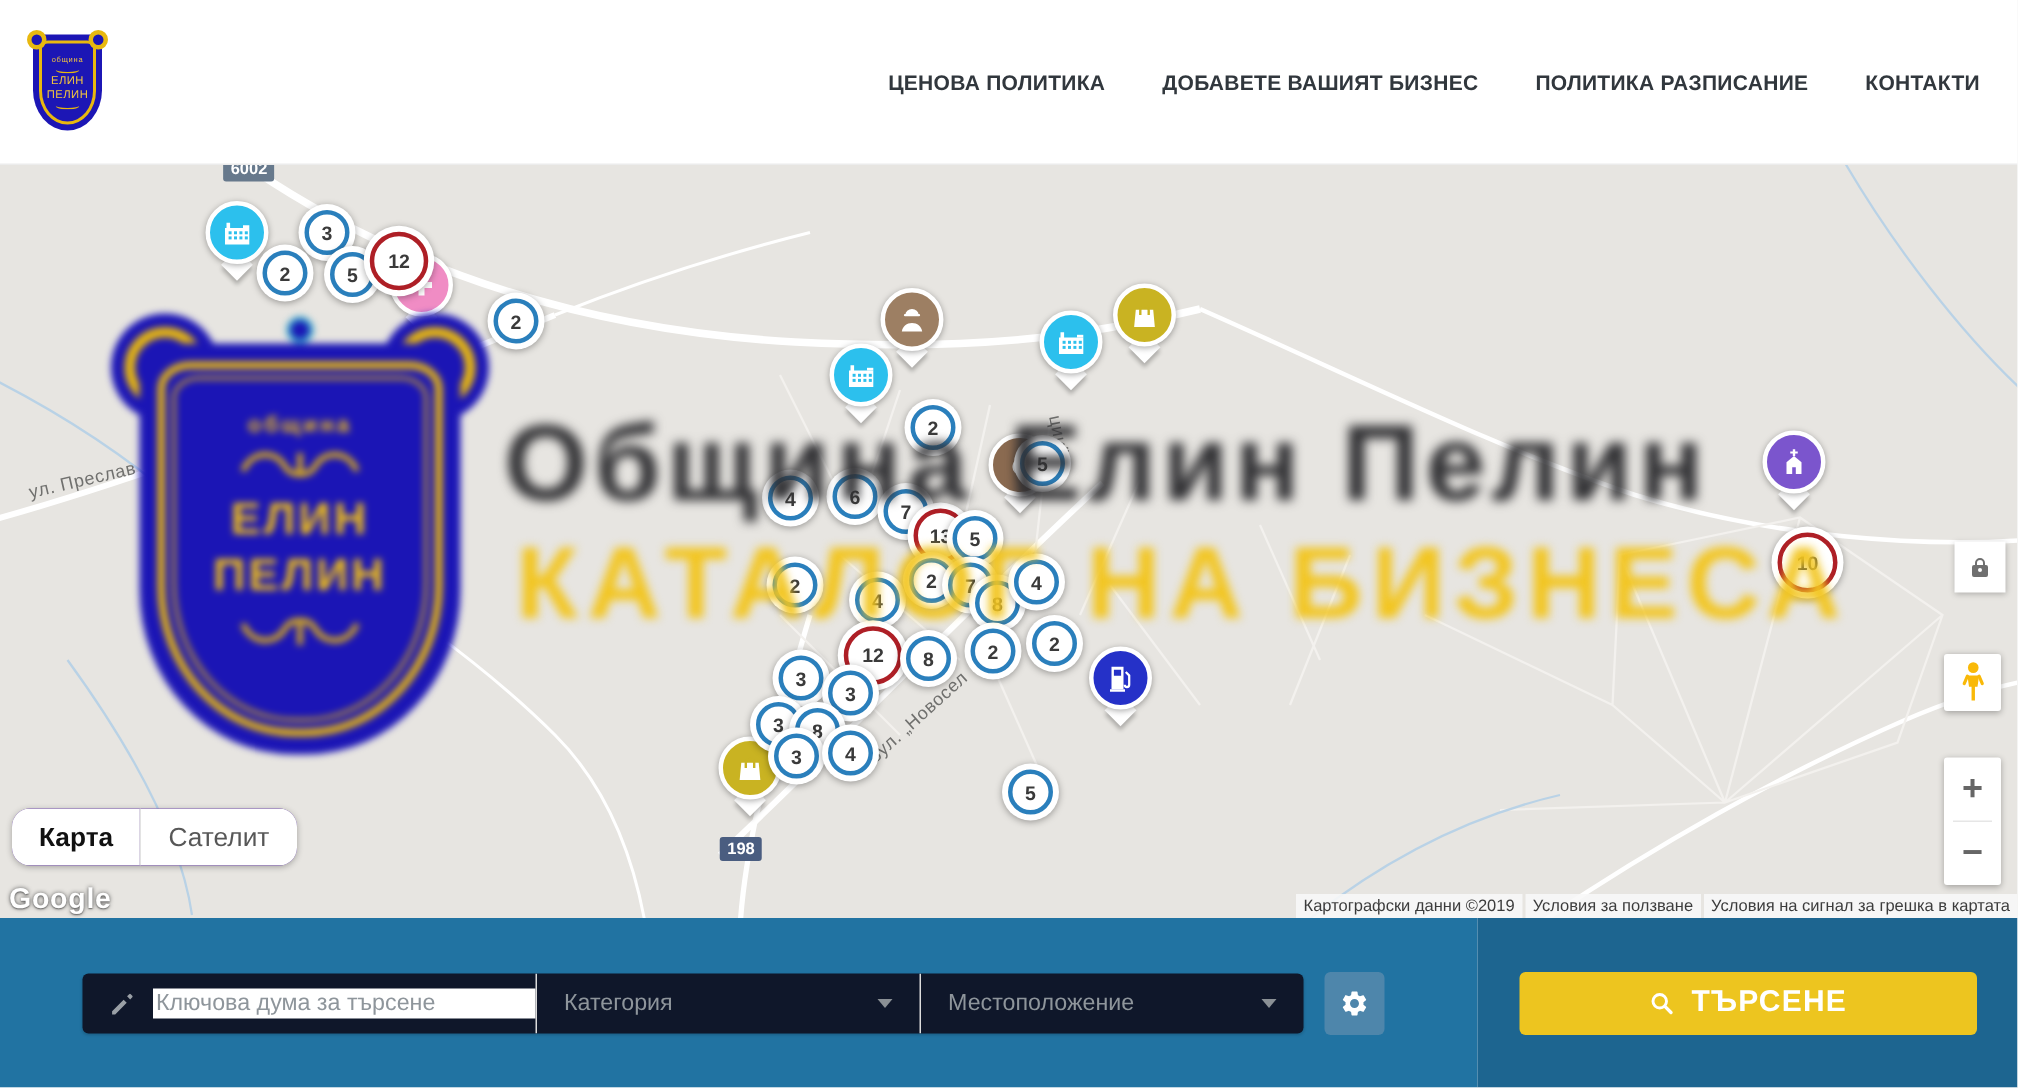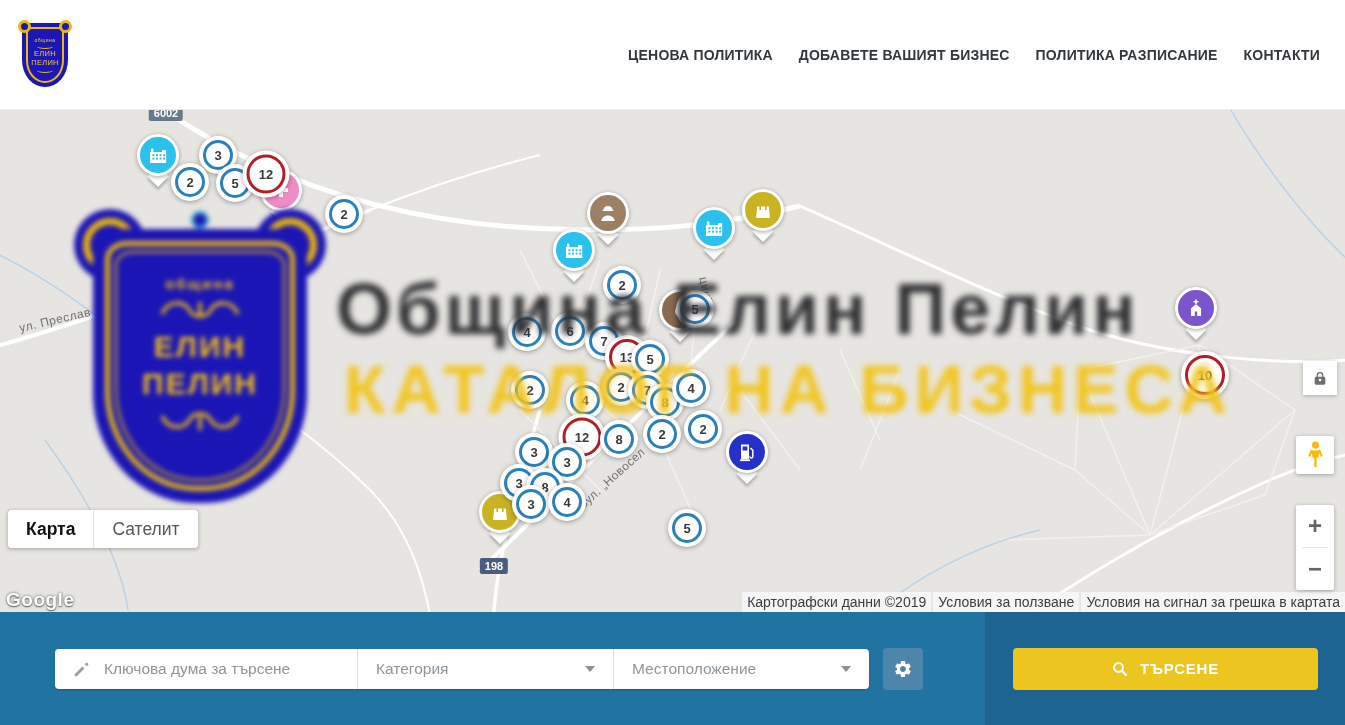--- a/index.html
+++ b/index.html
@@ -17,21 +17,21 @@
   .h-emblem .sc{position:absolute;top:-3px;width:13px;height:13px;border-radius:50%;
             background:#1c16b5;border:3px solid #e8b80f;box-sizing:border-box}
   .h-emblem .sc.l{left:-4px}.h-emblem .sc.r{right:-4px}
   .h-emblem .et{position:absolute;inset:0;display:flex;flex-direction:column;align-items:center;
             justify-content:center;gap:1px;color:#f3c63d;font-weight:normal;z-index:1}
   .h-emblem .t1{font-size:5px;letter-spacing:.5px}
   .h-emblem .t2{font-size:7.5px;letter-spacing:.3px;line-height:8px}
   .h-emblem .orn{width:16px;height:4px;border-bottom:1.5px solid #e8b80f;border-radius:50%}
   .brand-text .l1{font-size:20px;font-weight:bold;color:#3e454d;letter-spacing:.2px}
   .brand-text .l2{font-size:16.5px;font-weight:bold;color:#eab80c;letter-spacing:.6px;margin-top:2px}
-  nav{display:flex;gap:26px;align-items:center}
+  nav{display:flex;gap:38px;align-items:center}
   nav a{font-size:14px;font-weight:bold;color:#31373d;text-decoration:none;letter-spacing:.2px;cursor:pointer;white-space:nowrap}
 
   
   .map{position:relative;width:1345px;height:502px;background:#e7e5e1;overflow:hidden;cursor:grab}
   .roads{position:absolute;inset:0;z-index:0}
   .roadlbl{position:absolute;transform:translateX(-50%);font-size:11px;font-weight:bold;color:#fff;
            padding:2px 5px;border-radius:2px;z-index:1;line-height:12px}
   .roadlbl.slate{background:#67798c}
   .roadlbl.navy{background:#4a5d80}
   .streetlbl{position:absolute;font-size:12px;color:#70706e;z-index:1;white-space:nowrap;
@@ -69,59 +69,59 @@
             border-radius:30px 30px 48% 48%/24px 24px 40% 40%}
   .wm-emblem .in1{position:absolute;inset:12px;border:5px solid #e7b70f;border-radius:22px 22px 48% 48%/18px 18px 40% 40%}
   .wm-emblem .in2{position:absolute;inset:22px;border:2px solid #e7b70f;border-radius:18px 18px 48% 48%/14px 14px 40% 40%}
   .wm-emblem .etxt{position:absolute;inset:0;display:flex;flex-direction:column;align-items:center;
             padding-top:46px;color:#f0bf18;font-weight:bold}
   .wm-emblem .e-top{font-size:15px;letter-spacing:2px}
   .wm-emblem .e-name{font-size:30px;letter-spacing:2px;line-height:37px}
   .wm-emblem .ornsvg{margin:4px 0}
 
   
-  .maptype{position:absolute;left:8px;top:400px;display:flex;background:#4c1d95;border-radius:2px;
+  .maptype{position:absolute;left:8px;top:429px;display:flex;background:#4c1d95;border-radius:12px;
            box-shadow:0 1px 4px rgba(0,0,0,.3);overflow:hidden;z-index:6}
   .mt-btn{height:38px;padding:0 18px;font-size:17.5px;background:#fff;border:none;color:#575757;
           cursor:pointer;font-family:inherit}
   .mt-btn.active{font-weight:bold;color:#111}
   .mt-btn + .mt-btn{border-left:1px solid #e3e3e3}
 
   .google{position:absolute;left:6px;bottom:1px;font-size:19px;font-weight:bold;color:#fff;z-index:5;
           text-shadow:0 0 3px rgba(90,90,90,.95),0 1px 1px rgba(70,70,70,.7);letter-spacing:.5px}
-  .attrib{position:absolute;right:0;bottom:0;display:flex;gap:2px;z-index:5;font-size:14px;color:#3c3c3c}
+  .attrib{position:absolute;right:0;bottom:0;display:flex;gap:2px;z-index:5;font-size:11px;color:#3c3c3c}
   .attrib span{background:rgba(248,248,248,.88);padding:2px 5px;white-space:nowrap}
   .attrib span[data-interactable="true"]{cursor:pointer}
 
   
   .lockbtn{position:absolute;right:8px;top:251px;width:34px;height:34px;background:#fff;z-index:6;
            box-shadow:0 1px 4px rgba(0,0,0,.25);display:flex;align-items:center;justify-content:center;cursor:pointer;border:none}
   .pegman{position:absolute;right:11px;top:326px;width:38px;height:38px;background:#fff;border-radius:2px;z-index:6;
            box-shadow:0 1px 4px rgba(0,0,0,.3);display:flex;align-items:center;justify-content:center;cursor:grab;border:none}
   .zoomctrl{position:absolute;right:11px;top:395px;width:38px;background:#fff;border-radius:2px;z-index:6;
            box-shadow:0 1px 4px rgba(0,0,0,.3);display:flex;flex-direction:column;align-items:center}
   .zbtn{width:38px;height:42px;background:none;border:none;font-size:24px;color:#666;cursor:pointer;
         font-family:inherit;font-weight:bold;line-height:42px;padding:0}
   .zdiv{width:26px;height:1px;background:#e6e6e6}
 
   
   .searchbar{position:relative;height:113px;display:flex}
   .sb-left{width:985px;background:#2173a2;display:flex;align-items:center;padding-left:55px;box-sizing:border-box;flex:0 0 auto}
   .sb-right{flex:1;background:#1d6590;display:flex;align-items:center;justify-content:center}
-  .field-group{display:flex;height:40px;background:#ffffff;border-radius:4px;overflow:hidden;box-shadow:0 1px 2px rgba(0,0,0,.18)}
+  .field-group{display:flex;height:40px;background:#0f172a;border-radius:4px;overflow:hidden;box-shadow:0 1px 2px rgba(0,0,0,.18)}
   .kw{display:flex;align-items:center;width:302px;padding-left:18px;box-sizing:border-box;gap:11px}
   .kw input{border:none;outline:none;font-size:15.5px;flex:1;color:#444;font-family:inherit;min-width:0}
   .kw input::placeholder{color:#8e959b}
   .sel{width:256px;border-left:1px solid #dcdcdc;display:flex;align-items:center;justify-content:space-between;
        padding:0 18px;font-size:15.5px;color:#8e959b;cursor:pointer;box-sizing:border-box}
   .caret{width:0;height:0;border-left:5px solid transparent;border-right:5px solid transparent;border-top:6px solid #8a9095}
   .gearbtn{width:40px;height:42px;margin-left:14px;background:#4e86ab;border:none;border-radius:4px;cursor:pointer;
        display:flex;align-items:center;justify-content:center;flex:0 0 auto}
   .searchbtn{width:305px;height:42px;background:#edc51f;border:none;border-radius:4px;color:#fff;font-weight:bold;
-       font-size:15px;letter-spacing:.8px;display:flex;align-items:center;justify-content:center;gap:11px;
+       font-size:20px;letter-spacing:.8px;display:flex;align-items:center;justify-content:center;gap:11px;
        cursor:pointer;font-family:inherit}
 </style>
 </head>
 <body>
 
 <div class="page" data-interactable="false">
 
   <header data-interactable="false">
     <div class="brand" data-interactable="true">
       <div class="h-emblem" data-interactable="false">

